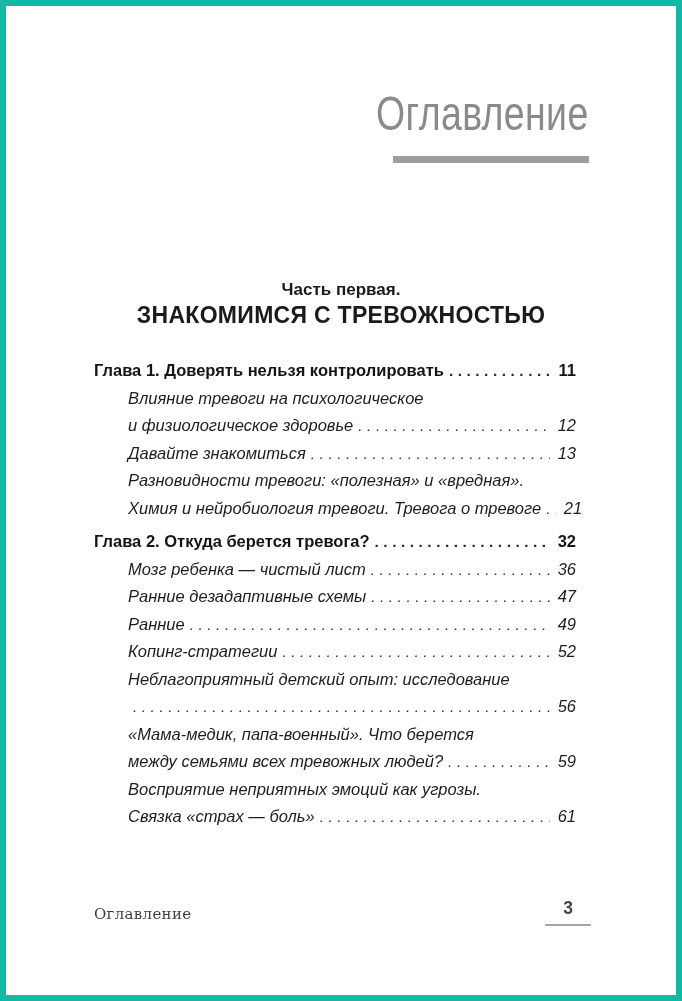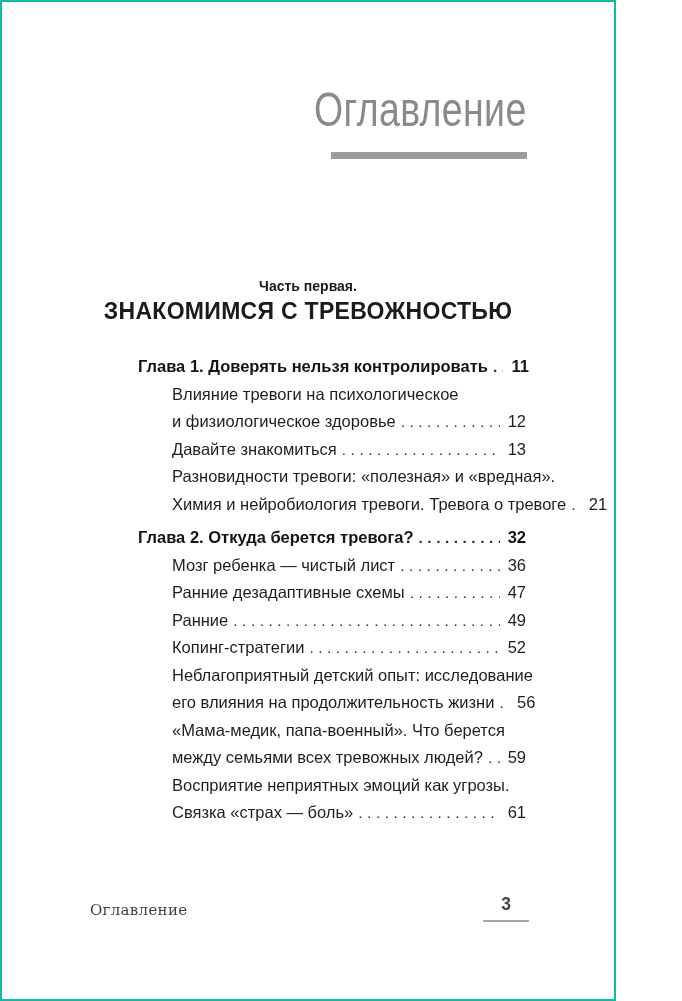--- a/index.html
+++ b/index.html
@@ -3,25 +3,25 @@
 <meta charset="utf-8">
 <style>
   html, body {
     margin: 0;
     padding: 0;
     background: #ffffff;
     font-family: "Liberation Sans", sans-serif;
   }
   .page {
     position: relative;
-    width: 616px;
+    width: 682px;
     height: 1001px;
     background: #ffffff;
     box-sizing: border-box;
-    border: 2px solid #14b8a6;
+    border: 6px solid #14b8a6;
     overflow: hidden;
     color: #1e1e1e;
   }
 
   
   .doc-title {
     position: absolute;
     top: 80px;
     right: 87px;
     text-align: right;
@@ -49,40 +49,39 @@
   
   .part-heading {
     position: absolute;
     top: 272px;
     left: 0;
     right: 0;
     text-align: center;
     font-weight: 700;
     color: #1b1b1b;
   }
-  .part-line1 { font-size: 14px;   line-height: 24px; }
+  .part-line1 { font-size: 17px;   line-height: 24px; }
   .part-line2 { font-size: 23px; line-height: 26px; letter-spacing: 0.3px; }
 
   
   .toc {
     position: absolute;
     top: 351px;
     left: 88px;
-    right: 88px;
-    margin-left: 48px;
+    right: 100px;
   }
   .toc-chapter:not(:first-child) { margin-top: 6px; }
   .toc-row {
     display: flex;
     align-items: baseline;
     font-size: 16.5px;
     line-height: 27.5px;
   }
   .toc-row.chapter { font-weight: 700; color: #141414; }
-  .toc-entry { padding-left: 34px; }
+  .toc-entry { padding-left: 34px; font-style: italic; }
   .plain-line {
     font-size: 16.5px;
     line-height: 27.5px;
     white-space: nowrap;
   }
   .toc-row .text { flex: 0 0 auto; white-space: nowrap; }
   .toc-row .leader {
     flex: 1 1 auto;
     overflow: hidden;
     white-space: nowrap;
@@ -202,21 +201,20 @@
         <div class="toc-entry">
           <div class="toc-row entry">
             <span class="text">Копинг-стратегии</span>
             <span class="leader"></span>
             <span class="num">52</span>
           </div>
         </div>
         <div class="toc-entry">
           <div class="plain-line">Неблагоприятный детский опыт: исследование</div>
           <div class="toc-row entry">
-            <span class="text">его влияния на продолжительность жизни</span>
             <span class="leader"></span>
             <span class="num">56</span>
           </div>
         </div>
         <div class="toc-entry">
           <div class="plain-line">«Мама-медик, папа-военный». Что берется</div>
           <div class="toc-row entry">
             <span class="text">между семьями всех тревожных людей?</span>
             <span class="leader"></span>
             <span class="num">59</span>

